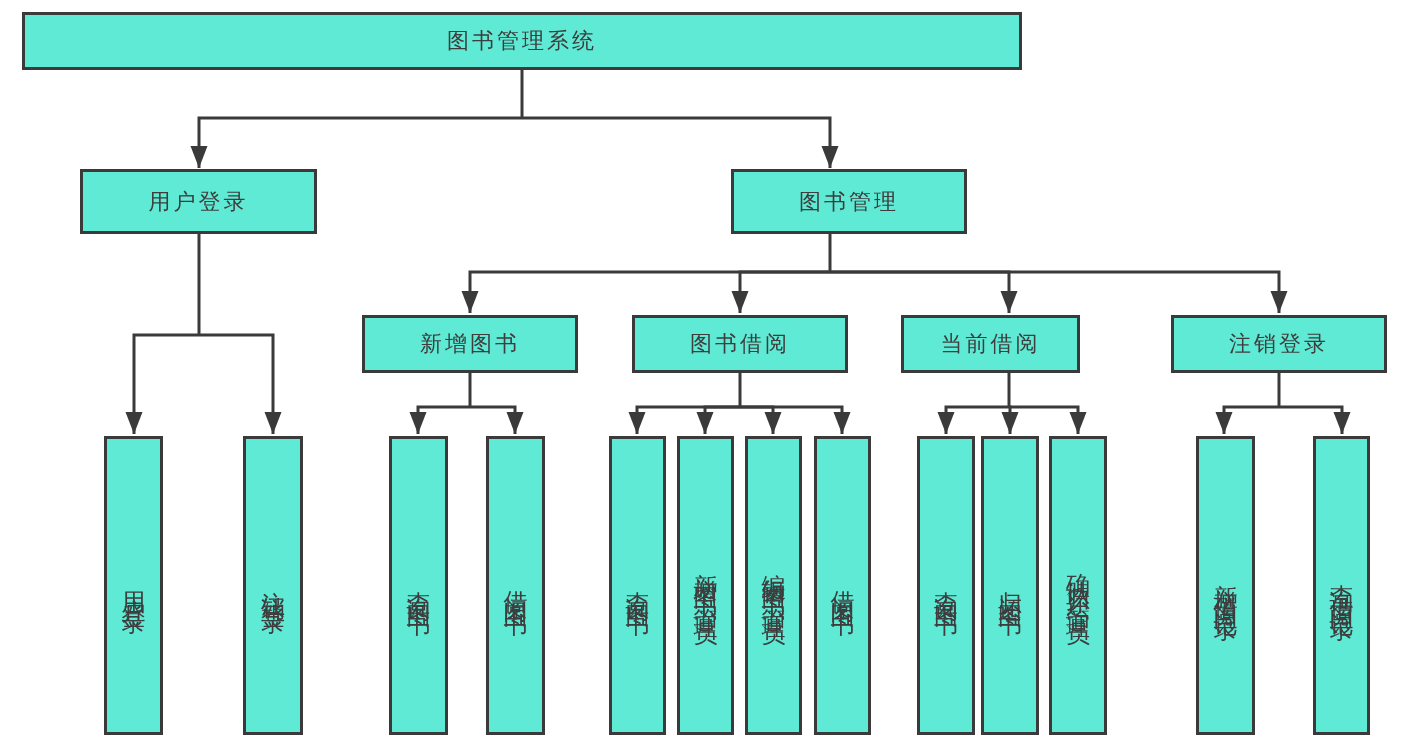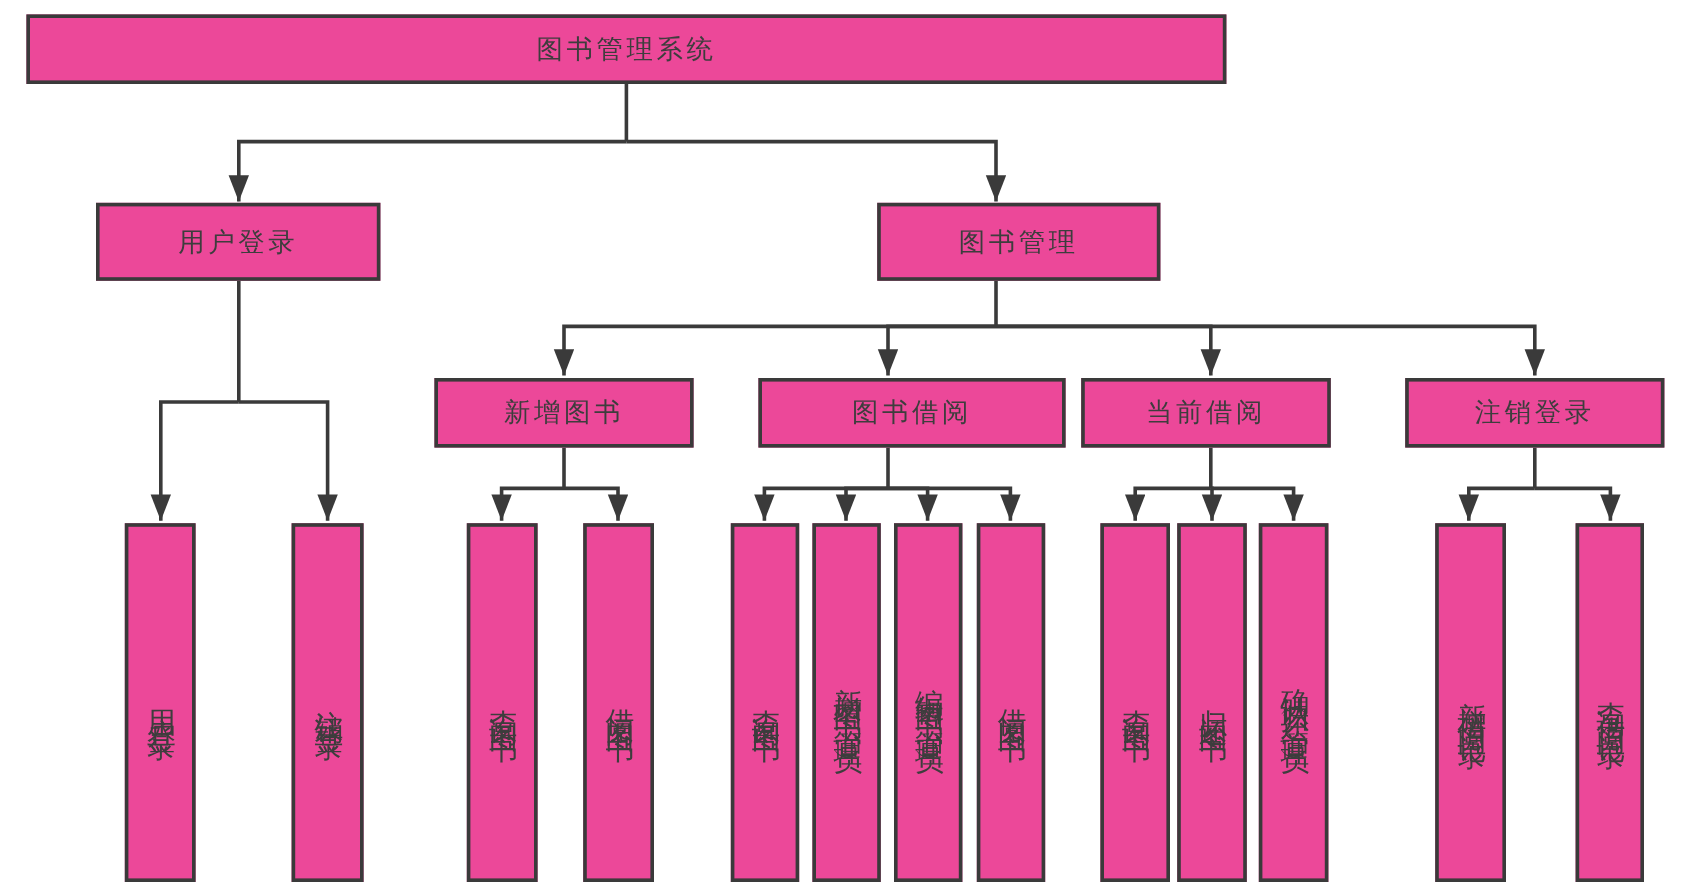--- a/index.html
+++ b/index.html
@@ -15,21 +15,21 @@
     position:relative;
     width:1405px;height:747px;
     background:var(--background);
     overflow:hidden;
   }
   #connectors{position:absolute;left:0;top:0;width:1405px;height:747px;}
   #connectors path{fill:none;stroke:var(--line);stroke-width:3;}
   #connectors polygon{fill:var(--line);stroke:none;}
   .box{
     position:absolute;
-    background:#ec4899;
+    background:#5eead4;
     border:3px solid var(--box-border);
     display:flex;
     align-items:center;
     justify-content:center;
     color:var(--text);
     font-size:22px;
     letter-spacing:3px;
     text-align:center;
     white-space:nowrap;
   }
@@ -97,22 +97,22 @@
       <path d="M1279 407 H1342 V434" marker-end="url(#ah)"></path>
     </g>
   </svg>
 
   <div class="box" style="left:22px;top:12px;width:1000px;height:58px">图书管理系统</div>
 
   <div class="box" style="left:80px;top:169px;width:237px;height:65px">用户登录</div>
   <div class="box" style="left:731px;top:169px;width:236px;height:65px">图书管理</div>
 
   <div class="box" style="left:362px;top:315px;width:216px;height:58px">新增图书</div>
-  <div class="box" style="left:632px;top:315px;width:256px;height:58px">图书借阅</div>
-  <div class="box" style="left:901px;top:315px;width:208px;height:58px">当前借阅</div>
+  <div class="box" style="left:632px;top:315px;width:216px;height:58px">图书借阅</div>
+  <div class="box" style="left:901px;top:315px;width:179px;height:58px">当前借阅</div>
   <div class="box" style="left:1171px;top:315px;width:216px;height:58px">注销登录</div>
 
   <div class="box leaf" style="left:104px;top:436px;width:59px;height:299px">用户登录</div>
   <div class="box leaf" style="left:243px;top:436px;width:60px;height:299px">注销登录</div>
 
   <div class="box leaf" style="left:389px;top:436px;width:59px;height:299px">查询图书</div>
   <div class="box leaf" style="left:486px;top:436px;width:59px;height:299px">借阅图书</div>
 
   <div class="box leaf" style="left:609px;top:436px;width:57px;height:299px">查询图书</div>
   <div class="box leaf" style="left:677px;top:436px;width:57px;height:299px">新增图书（管理员）</div>

